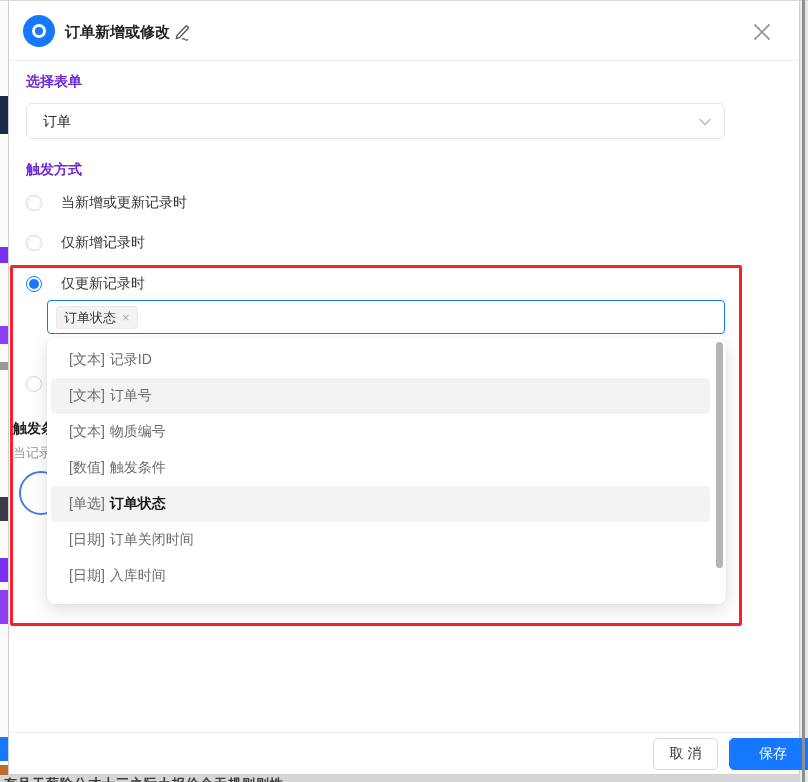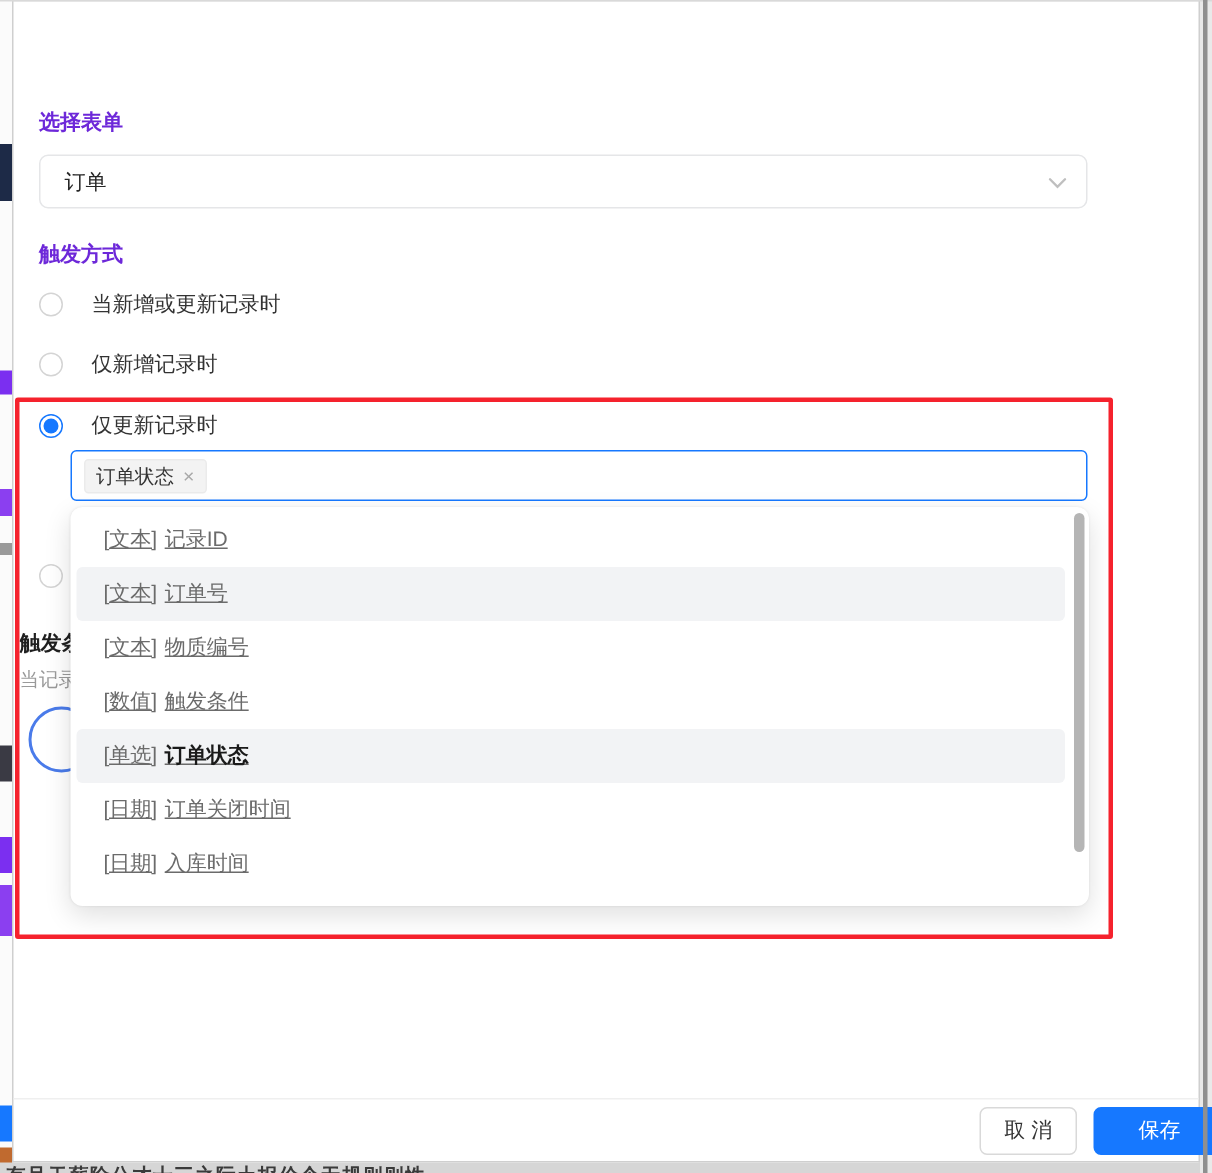--- a/index.html
+++ b/index.html
@@ -57,21 +57,21 @@
   .tag-x{margin-left:6px;color:#a8a8a8;font-size:13px;cursor:pointer;line-height:1;}
 
   
   .obscured-radio{position:absolute;left:17px;top:375px;width:16px;height:16px;border-radius:50%;border:1px solid #d4d4d4;background:#fff;z-index:6;}
   .obscured-label{position:absolute;left:4px;top:419px;width:42px;height:17px;overflow:hidden;font-size:14px;font-weight:bold;color:#1f1f1f;white-space:nowrap;z-index:6;}
   .obscured-desc{position:absolute;left:4px;top:443px;width:42px;height:16px;overflow:hidden;font-size:13px;color:#9a9a9a;white-space:nowrap;z-index:6;}
   .obscured-node{position:absolute;left:10px;top:470px;width:44px;height:44px;border:2px solid #4a7bea;border-radius:50%;background:#fff;z-index:6;}
 
   
   .dropdown{position:absolute;left:38px;top:337px;width:679px;height:266px;background:#fff;border-radius:8px;box-shadow:0 6px 18px rgba(0,0,0,.13),0 0 2px rgba(0,0,0,.08);z-index:30;padding-top:4px;}
-  .dd-row{position:relative;height:36px;margin:0 16px 0 4px;border-radius:4px;display:flex;align-items:center;padding-left:18px;font-size:14px;color:#6b6b6b;cursor:pointer;white-space:nowrap;text-decoration:underline;}
+  .dd-row{position:relative;height:36px;margin:0 16px 0 4px;border-radius:4px;display:flex;align-items:center;padding-left:18px;font-size:14px;color:#6b6b6b;cursor:pointer;white-space:nowrap;}
   .dd-row.hl{background:var(--row_highlight);}
   .dd-type{color:#6b6b6b;margin-right:5px;}
   .dd-name{color:#6b6b6b;}
   .dd-row.strong .dd-name{color:#1a1a1a;font-weight:bold;}
   .dd-scrollbar{position:absolute;right:3px;top:4px;width:7px;height:226px;border-radius:4px;background:var(--scrollbar);cursor:pointer;}
 
   
   .footer-divider{position:absolute;left:0;top:731px;width:100%;height:1px;background:#efefef;}
   .btn{position:absolute;top:737px;height:32px;border-radius:5px;font-size:14px;display:flex;align-items:center;justify-content:center;cursor:pointer;}
   .btn-cancel{left:644px;width:65px;background:#fff;border:1px solid #d9d9d9;color:#333;}
@@ -96,20 +96,37 @@
   <div class="sliver-block" style="top:737px;height:24px;background:#1678ff;"></div>
   <div class="sliver-block" style="top:765px;height:17px;background:#c06a2f;"></div>
 </div>
 
 <div class="bottom-strip">
   <div class="clipped-text">有且干薪险公才十三之际土报价个无规则则性</div>
 </div>
 
 <div class="modal">
 
+  <div class="modal-header">
+    <div class="node-icon">
+        <span class="ring"></span>
+      </div>
+    <div class="dlg-title">订单新增或修改</div>
+    <div class="pencil">
+      <svg width="20" height="20" viewBox="0 0 20 20">
+        <path d="M4 13.5 L12.5 4.5 Q13.5 3.5 14.7 4.5 Q15.9 5.6 14.9 6.7 L6.4 15.7 L3.4 16.5 Z" fill="none" stroke="#555" stroke-width="1.3"></path>
+        <path d="M9 17.4 Q10.5 16 12 17.4 Q13.5 18.8 15 17.4" fill="none" stroke="#555" stroke-width="1.2"></path>
+      </svg>
+    </div>
+    <div class="close-btn">
+      <svg width="22" height="22" viewBox="0 0 22 22">
+        <path d="M4 4 L18 18 M18 4 L4 18" stroke="#9b9b9b" stroke-width="1.8" stroke-linecap="round"></path>
+      </svg>
+    </div>
+  </div>
 
   <div class="section-label" style="left:17px;top:72px;">选择表单</div>
   <div class="select-box">
     <span class="select-value">订单</span>
     <span class="select-chevron">
       <svg width="14" height="10" viewBox="0 0 14 10">
           <path d="M2 2.5 L7 7.5 L12 2.5" fill="none" stroke="#bfbfbf" stroke-width="1.6" stroke-linecap="round"></path>
         </svg>
     </span>
   </div>

